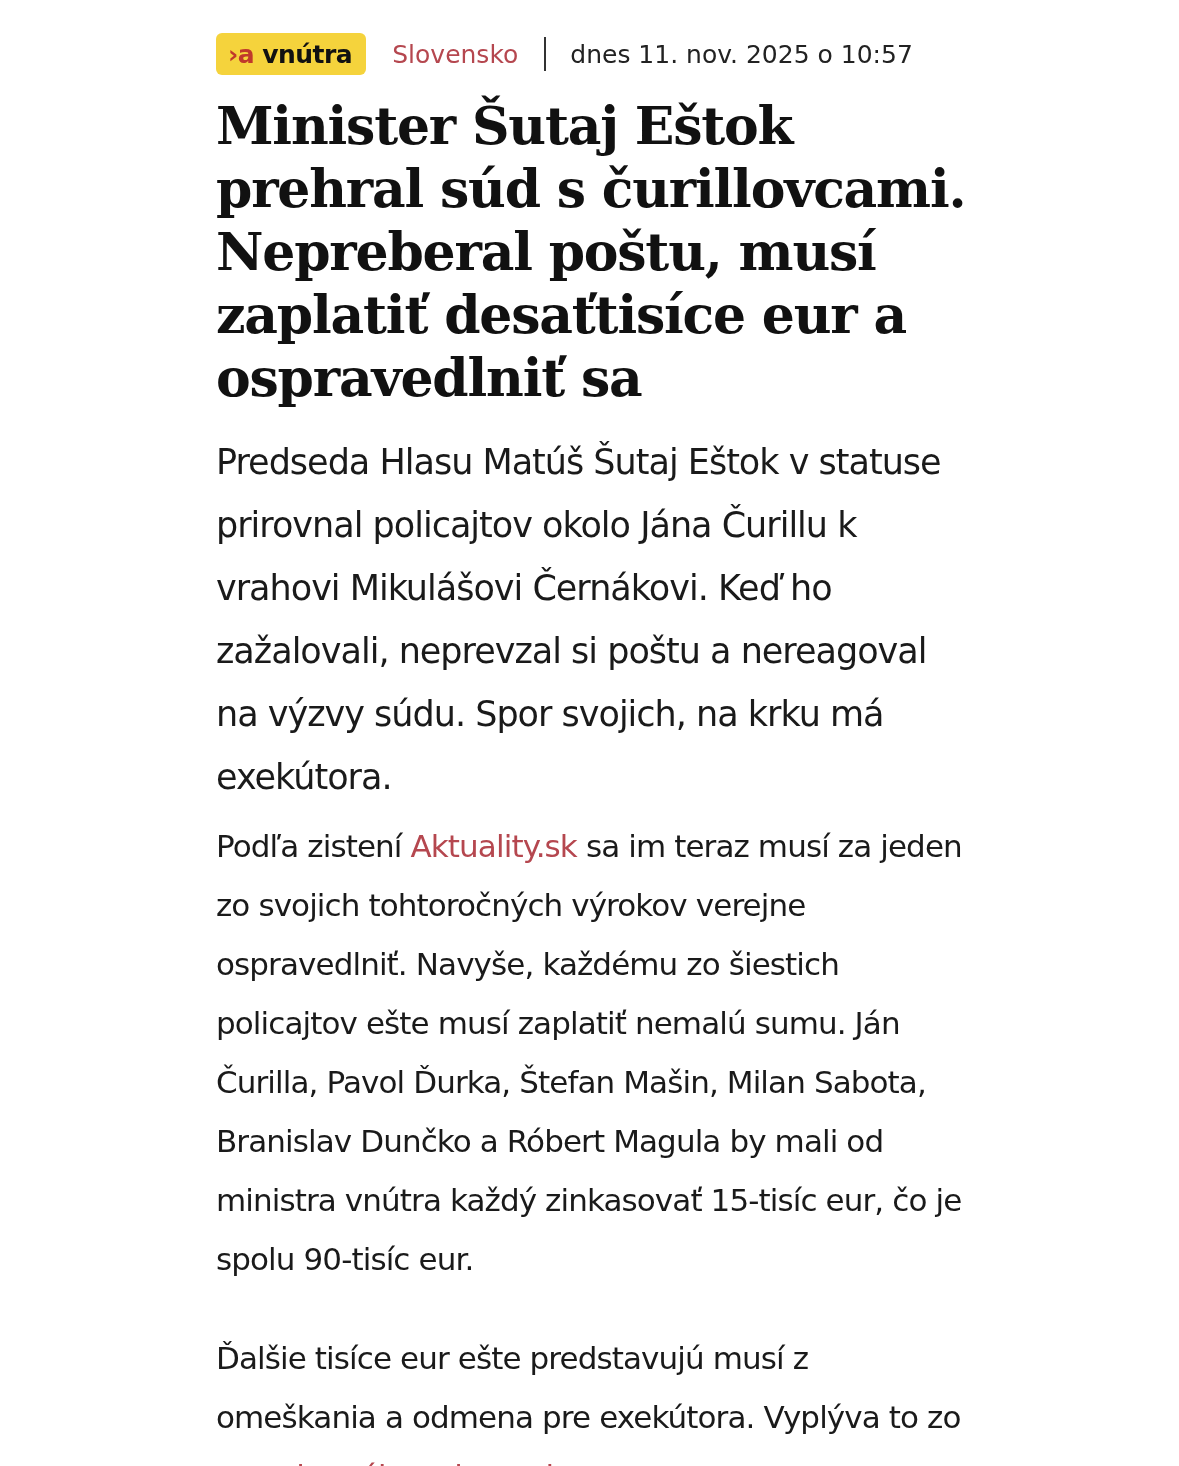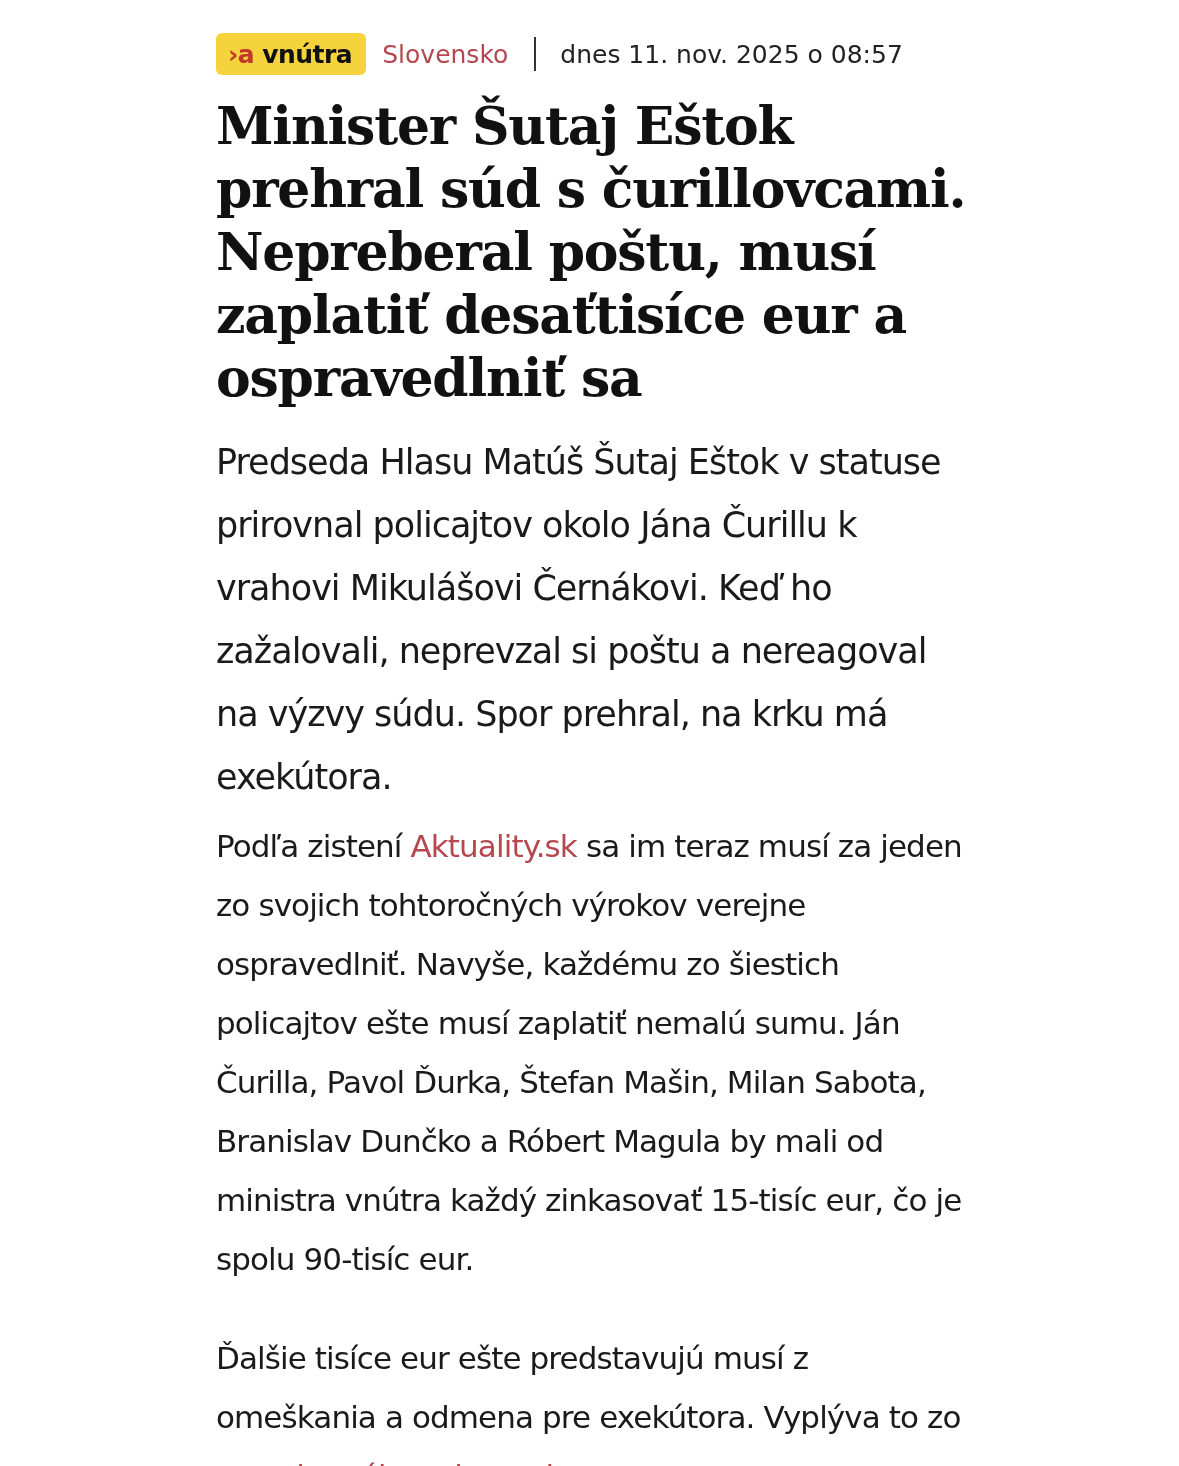--- a/index.html
+++ b/index.html
@@ -5,21 +5,21 @@
     html, body { margin: 0; padding: 0; background: #ffffff; }
     body { width: 1179px; height: 1466px; overflow: hidden; position: relative; }
     .article { position: absolute; left: 216px; top: 32px; width: 760px; color: #111111; }
     .meta { display: flex; align-items: center; height: 44px; }
     .badge {
       display: inline-flex; align-items: center; background: #f5d33c; border-radius: 6px;
       height: 42px; padding: 0 14px 0 12px; font-family: "DejaVu Sans", sans-serif;
       font-weight: bold; font-size: 25px; color: #111; letter-spacing: -0.5px;
     }
     .badge .logo { color: #c0392b; margin-right: 8px; font-size: 25px; }
-    .category { font-family: "DejaVu Sans", sans-serif; font-size: 25px; color: #b5474f; margin-left: 16px; }
+    .category { font-family: "DejaVu Sans", sans-serif; font-size: 25px; color: #b5474f; margin-left: 26px; }
     .sep { width: 2px; height: 34px; background: #333; margin: 0 24px 0 26px; }
     .date { font-family: "DejaVu Sans", sans-serif; font-size: 25px; color: #222; }
     h1 {
       font-family: "DejaVu Serif", serif; font-weight: bold; font-size: 52px; line-height: 63px;
       margin: 18px 0 0 0; letter-spacing: -1.2px; color: #111;
     }
     .lead {
       font-family: "DejaVu Sans", sans-serif; font-size: 35px; line-height: 63px;
       margin: 22px 0 0 0; color: #1a1a1a; letter-spacing: -1px;
     }
@@ -34,23 +34,23 @@
 <body>
 
 <div class="article">
   <div class="meta">
     <span class="badge">
       <span class="logo">›a</span>
       <span>vnútra</span>
     </span>
     <span class="category">Slovensko</span>
     <span class="sep"></span>
-    <span class="date">dnes 11. nov. 2025 o 08:57</span>
+    <span class="date">dnes 11. nov. 2025 o 10:57</span>
   </div>
 
   <h1>Minister Šutaj Eštok prehral súd s čurillovcami. Nepreberal poštu, musí zaplatiť desaťtisíce eur a ospravedlniť sa</h1>
 
-  <p class="lead">Predseda Hlasu Matúš Šutaj Eštok v statuse prirovnal policajtov okolo Jána Čurillu k vrahovi Mikulášovi Černákovi. Keď ho zažalovali, neprevzal si poštu a nereagoval na výzvy súdu. Spor prehral, na krku má exekútora.</p>
+  <p class="lead">Predseda Hlasu Matúš Šutaj Eštok v statuse prirovnal policajtov okolo Jána Čurillu k vrahovi Mikulášovi Černákovi. Keď ho zažalovali, neprevzal si poštu a nereagoval na výzvy súdu. Spor svojich, na krku má exekútora.</p>
 
   <p class="body"><span>Podľa zistení </span><a class="link">Aktuality.sk</a><span> sa im teraz musí za jeden zo svojich tohtoročných výrokov verejne ospravedlniť. Navyše, každému zo šiestich policajtov ešte musí zaplatiť nemalú sumu. Ján Čurilla, Pavol Ďurka, Štefan Mašin, Milan Sabota, Branislav Dunčko a Róbert Magula by mali od ministra vnútra každý zinkasovať 15-tisíc eur, čo je spolu 90-tisíc eur.</span></p>
 
   <p class="body second"><span>Ďalšie tisíce eur ešte predstavujú musí z omeškania a odmena pre exekútora. Vyplýva to zo </span><a class="link">zverejneného prirovnal.</a><span></span></p>
 </div>
 
 </body></html>

